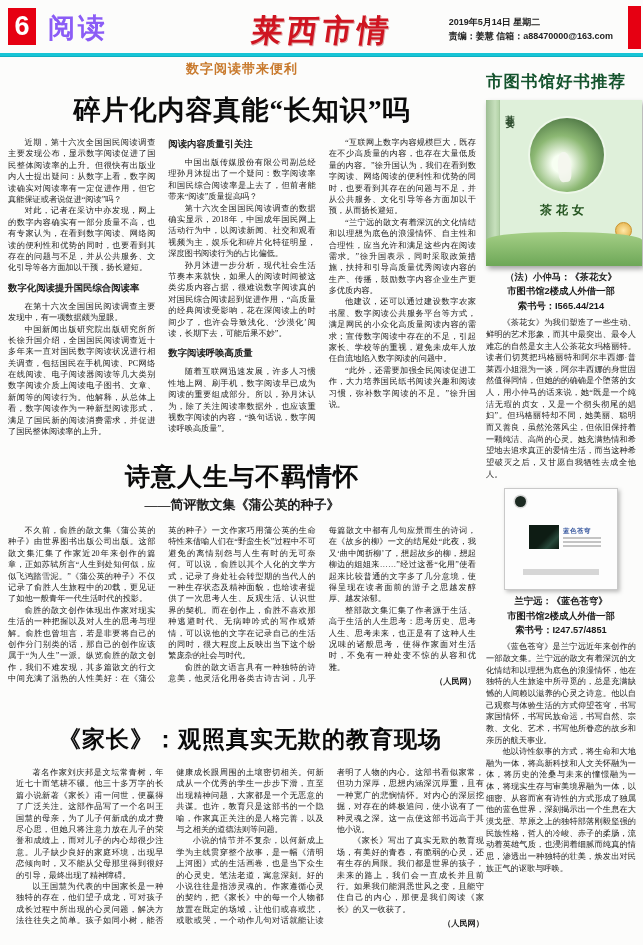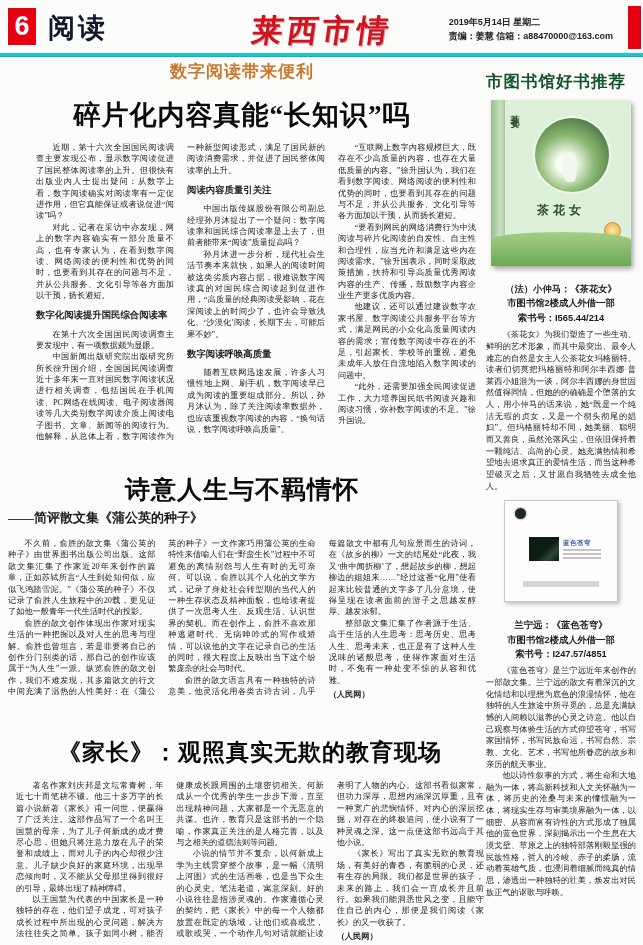--- a/index.html
+++ b/index.html
@@ -10,77 +10,77 @@
   }
   
   .header { position:absolute; top:6px; left:8px; right:2px; height:46px; }
   .page-num {
     position:absolute; left:0; top:2px; width:28px; height:37px; background:#e60012;
     color:#fff; font-weight:bold; font-size:27px; line-height:37px; text-align:center;
     font-family:"Liberation Sans","DejaVu Sans",sans-serif;
   }
   .section-name {
     position:absolute; left:40px; top:4px; font-size:27px; font-weight:bold;
-    letter-spacing:3px; color:#0f172a; font-family:"Liberation Sans","DejaVu Sans",sans-serif;
+    letter-spacing:3px; color:#8b5cf6; font-family:"Liberation Sans","DejaVu Sans",sans-serif;
   }
   .masthead {
     position:absolute; left:50%; top:4px; transform:translateX(-52%) skewX(-8deg);
     font-size:31px; font-weight:bold; color:#cf1420; letter-spacing:4px;
     text-shadow:1px 1px 0 rgba(160,0,0,.35);
   }
   .header-meta {
     position:absolute; right:28px; top:9px; font-size:9px; line-height:1.6;
     font-weight:bold; color:#222; font-family:"Liberation Sans","DejaVu Sans",sans-serif;
     text-align:left; white-space:nowrap;
   }
   .red-bar { position:absolute; right:0; top:0; width:13px; height:43px; background:#e60012; }
   .cyan-line { position:absolute; top:53px; left:0; width:643px; height:3px; background:#17c5d6; border-bottom:1px solid #0fb0c2; }
 
   
-  .kicker { text-align:center; color:#c8792c; font-size:17px; font-weight:bold; letter-spacing:1px; }
-  .headline { text-align:center; font-weight:bold; color:#0b0b0b; letter-spacing:1px;margin-top:13px; }
+  .kicker { text-align:center; color:#c8792c; font-size:13px; font-weight:bold; letter-spacing:1px; }
+  .headline { text-align:center; font-weight:bold; color:#0b0b0b; letter-spacing:1px; }
   .body-3col {
     column-count:3; column-gap:13px; text-align:justify;
     font-size:8.2px; line-height:1.39; color:#222; overflow:hidden;
   }
   .blk { margin:0; }
   .blk-p { text-indent:2em; }
   .blk-h {
     font-weight:bold; text-align:left; text-indent:0; margin:7px 0;
     font-size:9.4px; font-family:"Liberation Sans","DejaVu Sans",sans-serif;
     break-inside:avoid;
   }
-  .blk-byline { text-align:left; font-weight:bold; text-indent:0; margin-top:3px; font-family:"Liberation Sans","DejaVu Sans",sans-serif; }
+  .blk-byline { text-align:right; font-weight:bold; text-indent:0; margin-top:3px; font-family:"Liberation Sans","DejaVu Sans",sans-serif; }
 
   .article-main { position:absolute; left:8px; top:60px; width:468px; }
   .article-main .headline { font-size:27px; margin:14px 0 9px; }
-  .article-main .body-3col { height:338px;margin-left:28px; }
+  .article-main .body-3col { height:338px; }
 
   .article-mid { position:absolute; left:8px; top:460px; width:468px; }
   .article-mid .headline { font-size:25px; }
-  .article-mid .subtitle { text-align:left; font-size:13px; font-weight:bold; margin:3px 0 11px; }
+  .article-mid .subtitle { text-align:center; font-size:13px; font-weight:bold; margin:3px 0 11px; }
   .article-mid .body-3col { height:172px; }
 
   .article-bot { position:absolute; left:16px; top:724px; width:468px; }
   .article-bot .headline { font-size:23px; margin-bottom:12px; }
   .article-bot .body-3col { height:172px; }
 
   
   .right-col { position:absolute; left:486px; top:58px; width:150px; }
   .books-title { font-size:16.5px; font-weight:bold; letter-spacing:1px; margin:13px 0 7px; color:#14532d; }
   .book-caption {
     text-align:center; font-weight:bold; font-size:9.3px; line-height:1.55;
-    font-family:"Liberation Sans","DejaVu Sans",sans-serif; margin:16px 0 2px;
+    font-family:"Liberation Sans","DejaVu Sans",sans-serif; margin:4px 0 2px;
   }
   .book-desc { font-size:8.2px; line-height:1.42; text-align:justify; margin-top:4px; overflow:hidden; }
 
   
   .cover1 {
     position:relative; width:140px; height:166px; margin:2px auto 4px;
-    box-shadow:2px 3px 5px rgba(0,0,0,.35); background:#dff0da; overflow:hidden;
+    box-shadow:2px 3px 5px rgba(0,0,0,.35); background:#dff0da; overflow:hidden;padding-left:16px;
   }
   .cover1-spine {
     position:absolute; left:0; top:0; bottom:0; width:13px;
     background:linear-gradient(90deg,#9dbd93,#c7e0bd 70%,#b4d3a8);
     border-right:1px solid #a9c89e;
   }
   .cover1-vtitle {
     position:absolute; left:17px; top:8px; writing-mode:vertical-rl;
     font-size:9px; font-weight:bold; color:#2e4d2e; letter-spacing:2px;
   }
@@ -149,25 +149,26 @@
     <div class="headline" data-interactable="false">碎片化内容真能“长知识”吗</div>
     <div class="body-3col" data-interactable="false">
 
     <p class="blk blk-p" data-interactable="false">近期，第十六次全国国民阅读调查主要发现公布，显示数字阅读促进了国民整体阅读率的上升。但很快有出版业内人士提出疑问：从数字上看，数字阅读确实对阅读率有一定促进作用，但它真能保证或者说促进“阅读”吗？</p>
         <p class="blk blk-p" data-interactable="false">对此，记者在采访中亦发现，网上的数字内容确实有一部分质量不高，也有专家认为，在看到数字阅读、网络阅读的便利性和优势的同时，也要看到其存在的问题与不足，并从公共服务、文化引导等各方面加以干预，扬长避短。</p>
         <p class="blk blk-h" data-interactable="false">数字化阅读提升国民综合阅读率</p>
         <p class="blk blk-p" data-interactable="false">在第十六次全国国民阅读调查主要发现中，有一项数据颇为显眼。</p>
         <p class="blk blk-p" data-interactable="false">中国新闻出版研究院出版研究所所长徐升国介绍，全国国民阅读调查近十多年来一直对国民数字阅读状况进行相关调查，包括国民在手机阅读、PC网络在线阅读、电子阅读器阅读等几大类别数字阅读介质上阅读电子图书、文章、新闻等的阅读行为。他解释，从总体上看，数字阅读作为一种新型阅读形式，满足了国民新的阅读消费需求，并促进了国民整体阅读率的上升。</p>
         <p class="blk blk-h" data-interactable="false">阅读内容质量引关注</p>
         <p class="blk blk-p" data-interactable="false">中国出版传媒股份有限公司副总经理孙月沐提出了一个疑问：数字阅读率和国民综合阅读率是上去了，但前者能带来“阅读”质量提高吗？</p>
+        <p class="blk blk-p" data-interactable="false">第十六次全国国民阅读调查的数据确实显示，2018年，中国成年国民网上活动行为中，以阅读新闻、社交和观看视频为主，娱乐化和碎片化特征明显，深度图书阅读行为的占比偏低。</p>
         <p class="blk blk-p" data-interactable="false">孙月沐进一步分析，现代社会生活节奏本来就快，如果人的阅读时间被这类劣质内容占据，很难说数字阅读真的对国民综合阅读起到促进作用，“高质量的经典阅读受影响，花在深阅读上的时间少了，也许会导致浅化、‘沙漠化’阅读，长期下去，可能后果不妙”。</p>
         <p class="blk blk-h" data-interactable="false">数字阅读呼唤高质量</p>
         <p class="blk blk-p" data-interactable="false">随着互联网迅速发展，许多人习惯性地上网、刷手机，数字阅读早已成为阅读的重要组成部分。所以，孙月沐认为，除了关注阅读率数据外，也应该重视数字阅读的内容，“换句话说，数字阅读呼唤高质量”。</p>
         <p class="blk blk-p" data-interactable="false">“互联网上数字内容规模巨大，既存在不少高质量的内容，也存在大量低质量的内容。”徐升国认为，我们在看到数字阅读、网络阅读的便利性和优势的同时，也要看到其存在的问题与不足，并从公共服务、文化引导等各方面加以干预，从而扬长避短。</p>
-        <p class="blk blk-p" data-interactable="false">“要看到网民的网络消费行为中浅阅读与碎片化阅读的自发性、自主性和合理性，应当允许和满足这些内在阅读需求。”徐升国表示，同时采取政策措施，扶持和引导高质量优秀阅读内容的生产、传播，鼓励数字内容企业生产更多优质内容。</p>
+        <p class="blk blk-p" data-interactable="false">“兰宁远的散文有着深沉的文化情结和以理想为底色的浪漫情怀、自主性和合理性，应当允许和满足这些内在阅读需求。”徐升国表示，同时采取政策措施，扶持和引导高质量优秀阅读内容的生产、传播，鼓励数字内容企业生产更多优质内容。</p>
         <p class="blk blk-p" data-interactable="false">他建议，还可以通过建设数字农家书屋、数字阅读公共服务平台等方式，满足网民的小众化高质量阅读内容的需求；宣传数字阅读中存在的不足，引起家长、学校等的重视，避免未成年人放任自流地陷入数字阅读的问题中。</p>
         <p class="blk blk-p" data-interactable="false">“此外，还需要加强全民阅读促进工作，大力培养国民纸书阅读兴趣和阅读习惯，弥补数字阅读的不足。”徐升国说。</p>
       </div>
   </div>
 
   <div class="article-mid" data-interactable="false">
     <div class="headline" data-interactable="false">诗意人生与不羁情怀</div>
     <div class="subtitle" data-interactable="false">——简评散文集《蒲公英的种子》</div>
     <div class="body-3col" data-interactable="false">
 

